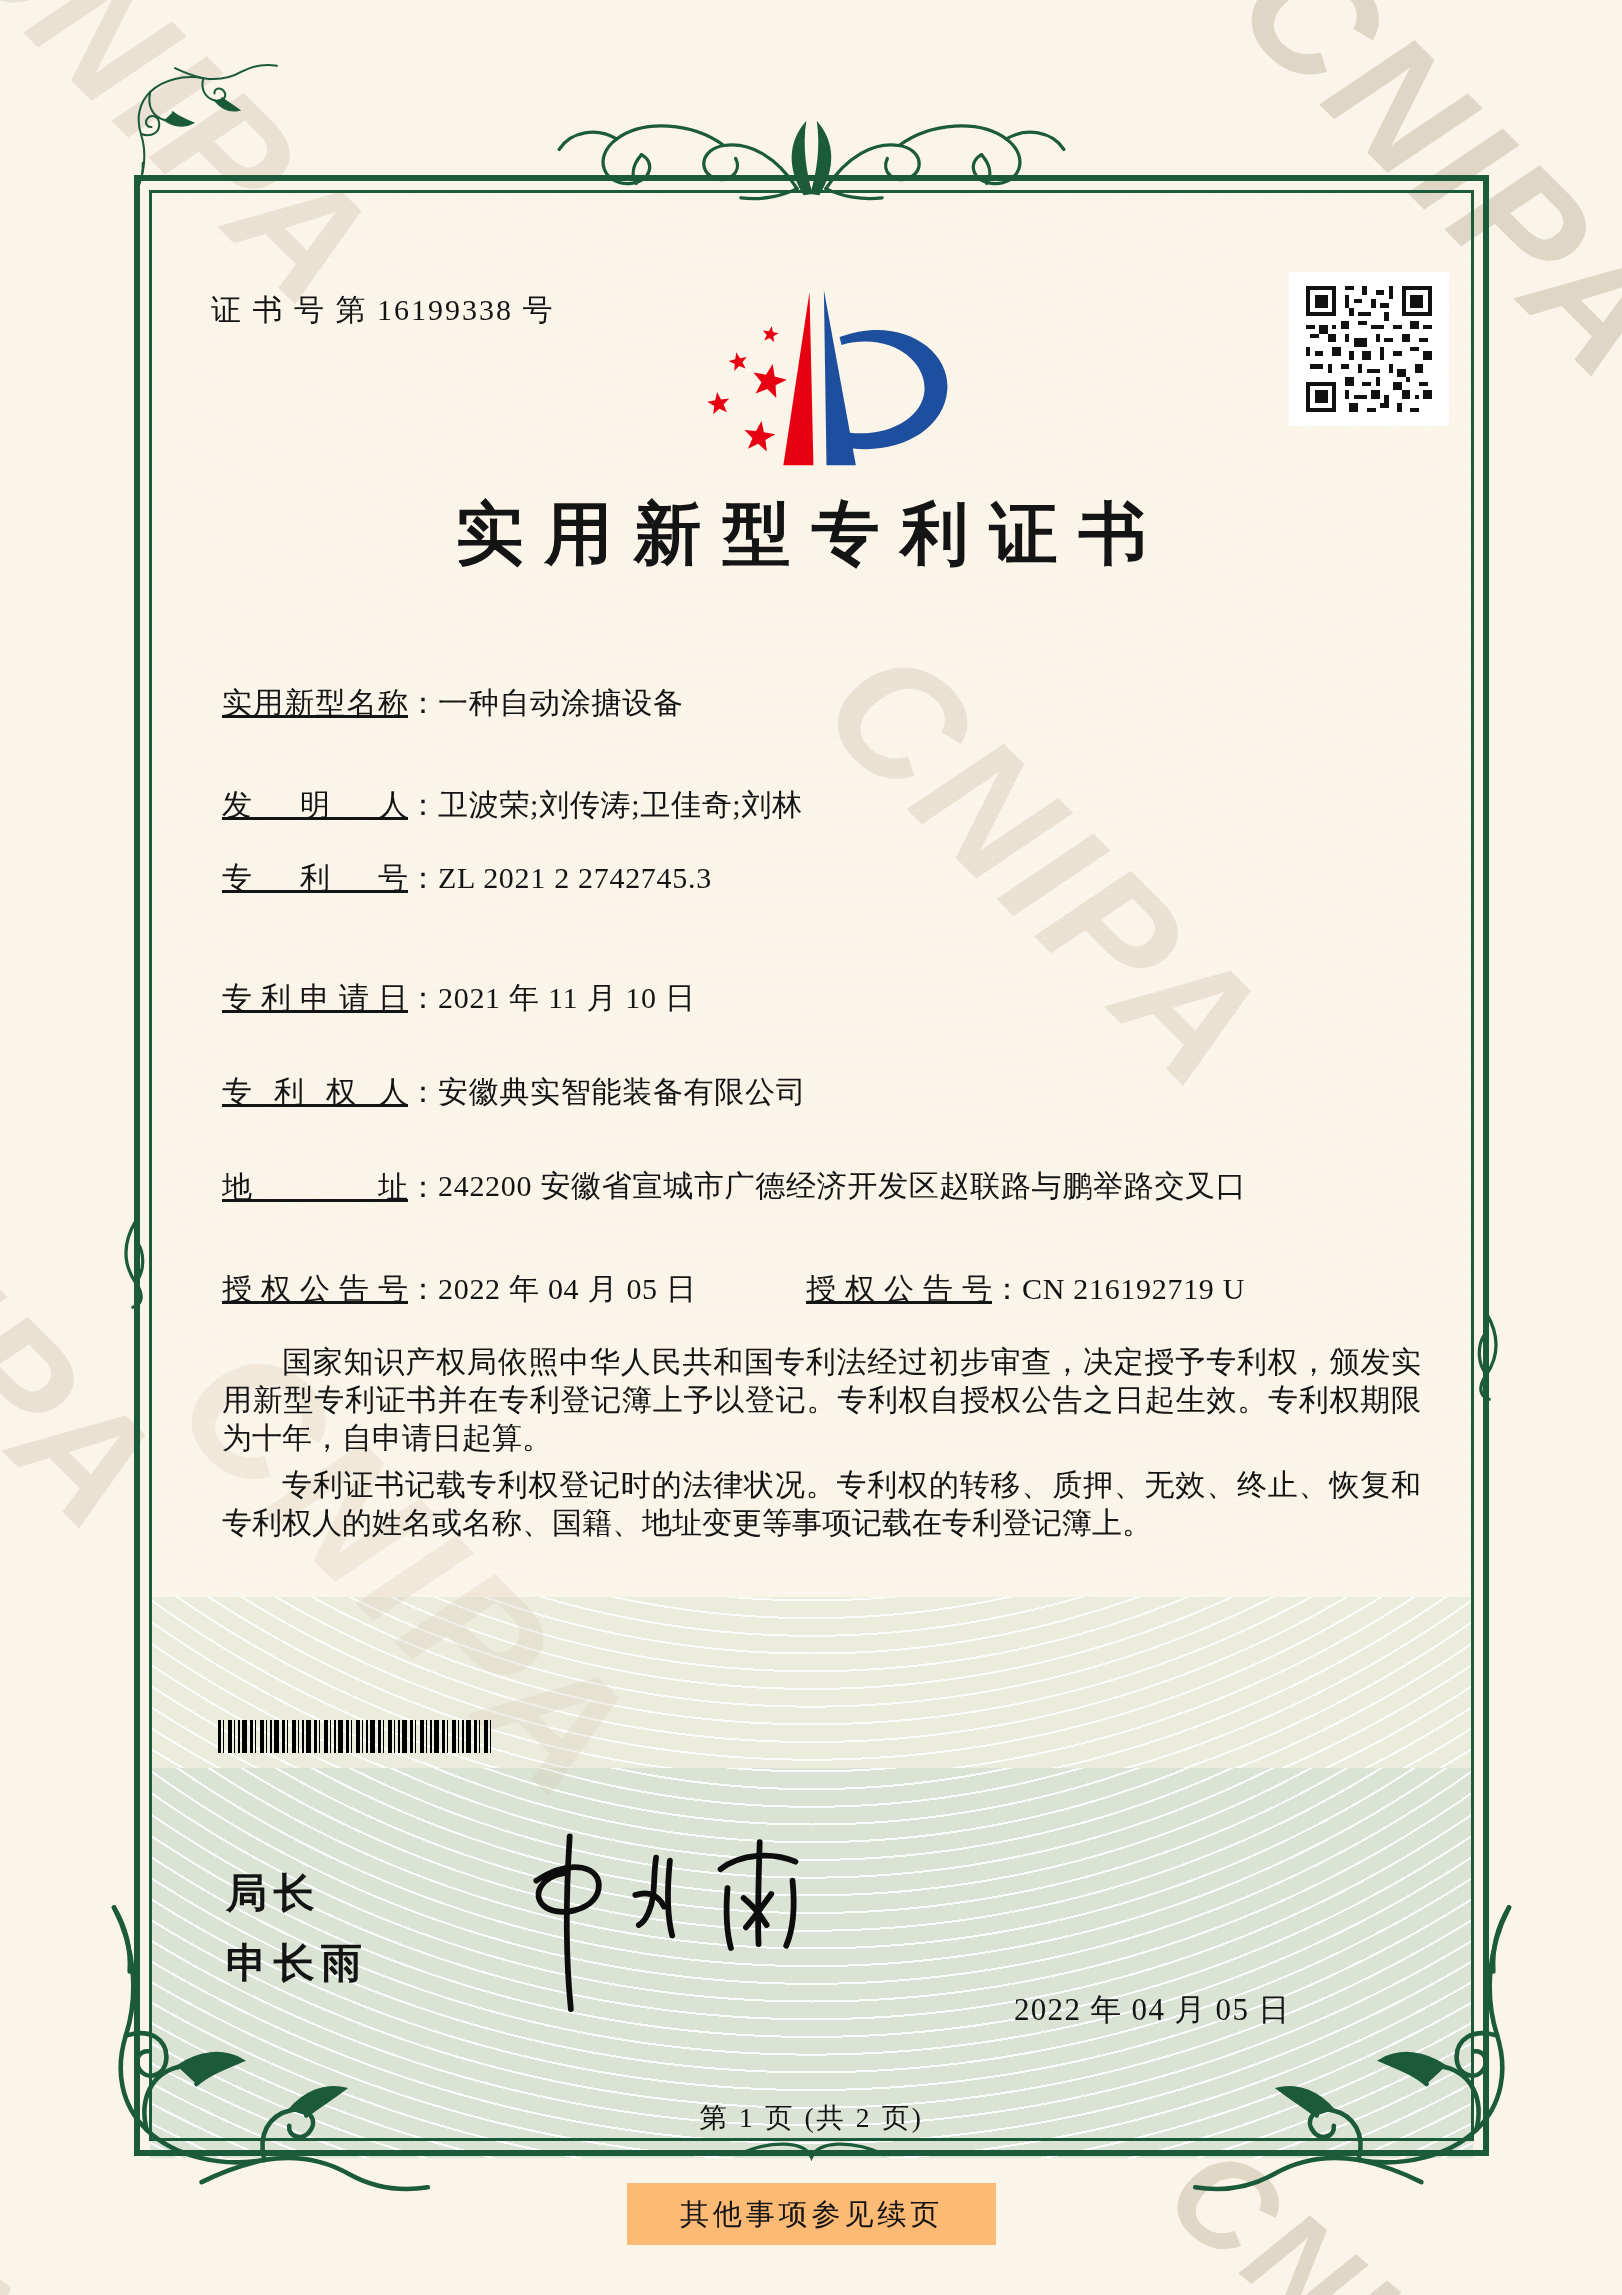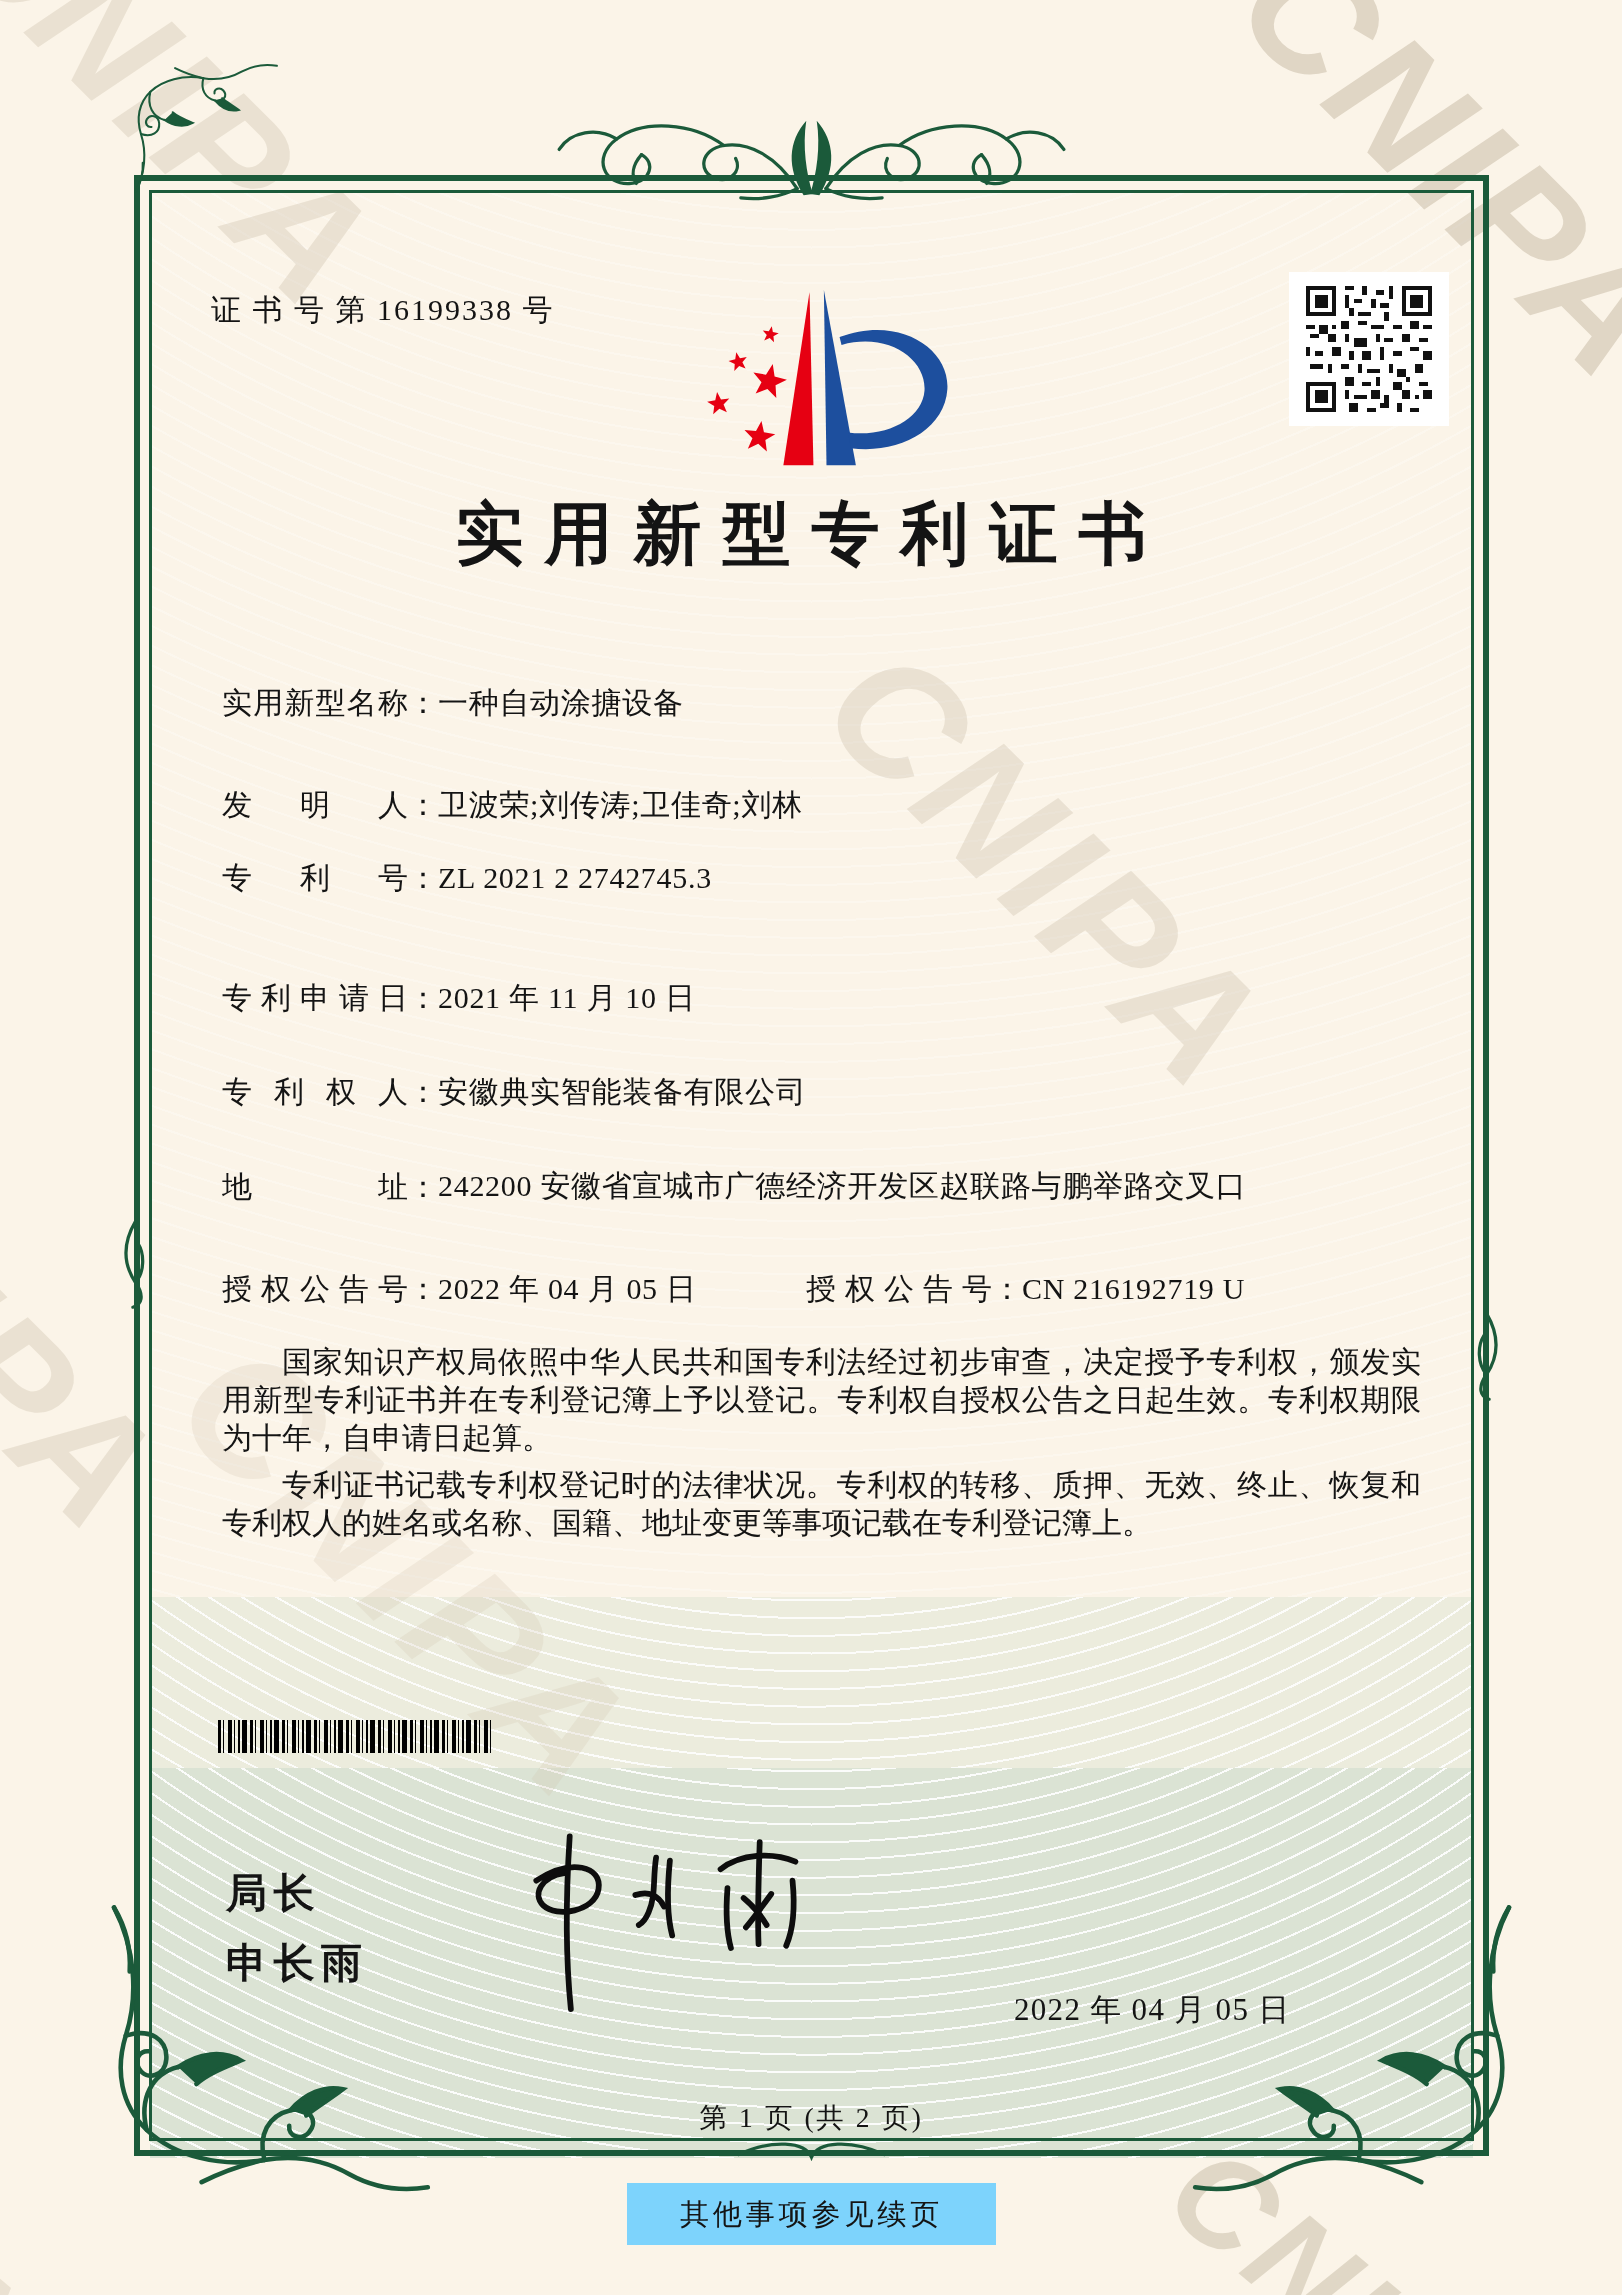--- a/index.html
+++ b/index.html
@@ -42,41 +42,41 @@
     border:6.5px solid #1b5a3a;}
   .frame-inner{position:absolute;left:149px;top:190px;right:149px;bottom:154px;
     border:3.3px solid #1b5a3a;}
   .orn{position:absolute;pointer-events:none;}
   
   .cert-no{position:absolute;left:211px;top:290px;font-size:30px;letter-spacing:2px;}
   .title{position:absolute;left:0;right:0;top:489px;text-align:center;
     font-size:68px;font-weight:700;letter-spacing:21px;}
   .row{position:absolute;left:222px;font-size:30px;white-space:nowrap;line-height:1.05;}
   .lab{display:inline-block;width:186px;text-align:justify;text-align-last:justify;
-    vertical-align:top;}
+    vertical-align:top;text-decoration:underline;}
   .col{display:inline-block;vertical-align:top;}
   .val{display:inline-block;vertical-align:top;letter-spacing:0.7px;}
   .val.addr{width:968px;white-space:normal;line-height:2.05;margin-top:-15.7px;}
   .pair2{position:absolute;left:584px;top:0;}
   .body-text{position:absolute;left:222px;top:1343px;width:1199px;font-size:30px;
     line-height:38px;text-align:justify;}
   .body-text p{margin:0 0 9.2px 0;text-indent:2em;}
   .barcode{position:absolute;left:218px;top:1720px;width:276px;height:33px;
     background:repeating-linear-gradient(90deg,
       #000 0 2.6px, transparent 2.6px 4.6px, #000 4.6px 5.9px, transparent 5.9px 9.8px,
       #000 9.8px 13.7px, transparent 13.7px 15.7px, #000 15.7px 17px, transparent 17px 20px,
       #000 20px 22px, transparent 22px 24px, #000 24px 29.4px, transparent 29.4px 32px);}
   .officer{position:absolute;left:226px;font-size:41px;font-weight:600;
     font-family:"Liberation Sans","DejaVu Sans",sans-serif;letter-spacing:6.5px;}
   .sig{position:absolute;left:478px;top:1826px;}
   .issue-date{position:absolute;left:1014px;top:1989px;font-size:31px;letter-spacing:1.3px;}
   .page-info{position:absolute;left:0;right:0;top:2100px;text-align:center;
     font-size:27.5px;letter-spacing:2.6px;}
   .cont-strip{position:absolute;left:627px;top:2183px;width:369px;height:62px;
-    background:#7dd3fc;text-align:center;line-height:62px;font-size:29px;letter-spacing:3.9px;}
+    background:#fdba74;text-align:center;line-height:62px;font-size:29px;letter-spacing:3.9px;}
   .logo{position:absolute;left:687px;top:277px;}
   .qr-box{position:absolute;left:1289px;top:272px;width:160px;height:154px;background:#fff;}
   .qr-box svg{position:absolute;left:17px;top:14.4px;}
 </style>
 </head>
 <body>
 
 <div class="page">
 
   <div class="waves faint"></div>

